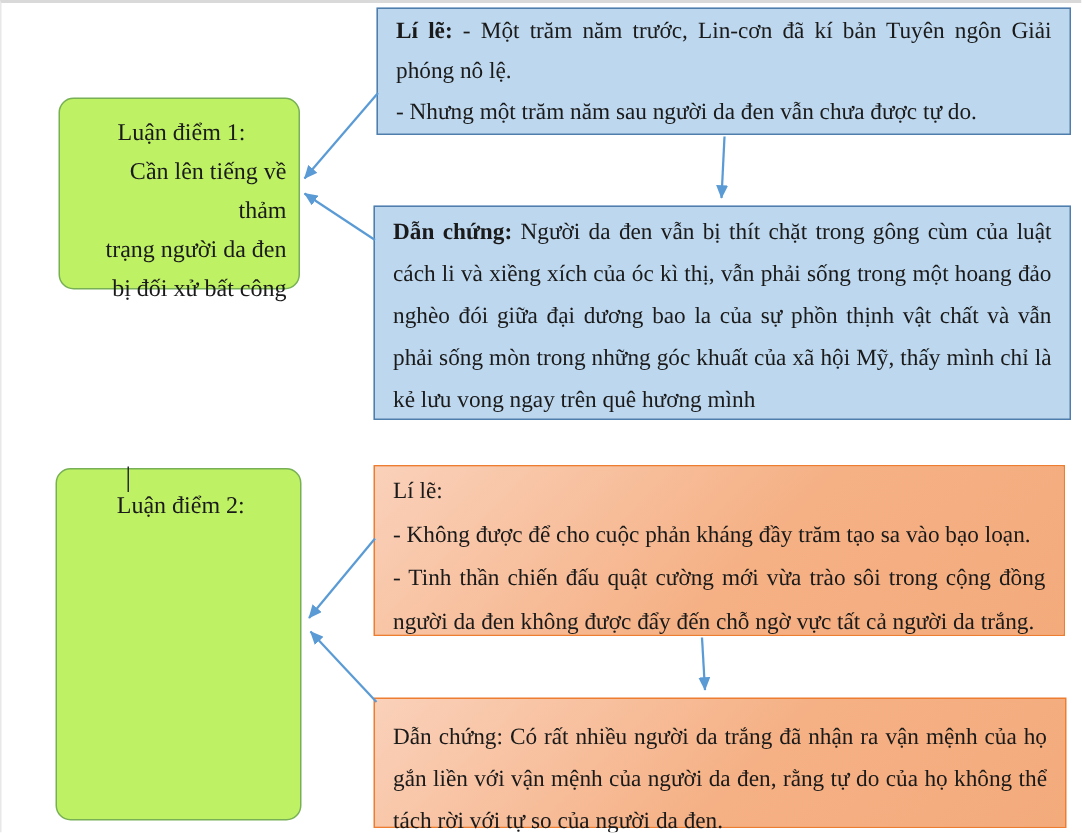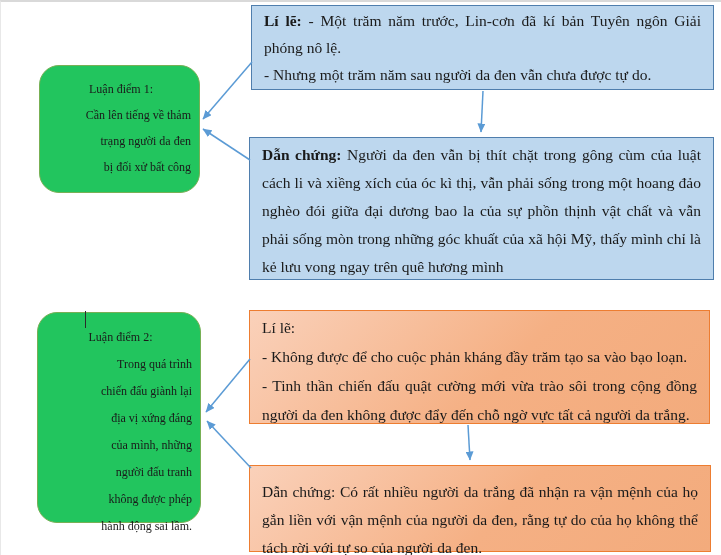--- a/index.html
+++ b/index.html
@@ -12,23 +12,23 @@
     color:#1a1a1a;
     border-top:2px solid #d9d9d9;
     border-left:1px solid #e8e8e8;
     box-sizing:border-box;
   }
   .abs{position:absolute;box-sizing:border-box;}
 
   
   .box-green{
     border:1.6px solid #77b055;
-    border-radius:20px;
-    background:#22c55e;
-    font-size:12px;
+    border-radius:10px;
+    background:#bef264;
+    font-size:16px;
     padding:10px 8px 0 11px;
   }
   .box-green .title{text-align:center;}
   .box-green .body{white-space:pre-line;text-align:right;}
   .lh26{line-height:26px;}
   .lh27{line-height:27px;}
 
   
   .box-blue{
     background:#bdd7ee;
@@ -54,29 +54,22 @@
 
 <div id="canvas">
 
   <div class="abs box-green lh26" style="left:38px;top:63px;width:161px;height:128px;">
     <div class="title">Luận điểm 1:</div>
     <div class="body">Cần lên tiếng về thảm
 trạng người da đen
 bị đối xử bất công</div>
   </div>
 
-  <div class="abs box-green lh27" style="left:36px;top:310px;width:164px;height:211px;padding-top:11px;">
+  <div class="abs box-green lh27" style="left:36px;top:310px;width:164px;height:235px;padding-top:11px;">
     <div class="title">Luận điểm 2:</div>
-    <div class="body">Trong quá trình
-chiến đấu giành lại
-địa vị xứng đáng
-của mình, những
-người đấu tranh
-không được phép
-hành động sai lầm.</div>
   </div>
 
   <div class="abs text-cursor" style="left:84px;top:309px;"></div>
 
   <div class="abs box-blue pad" style="left:248px;top:135px;width:465px;height:143px;line-height:28px;padding-top:3px;">
     <p>
       <b class="lbl">Dẫn chứng:</b>
       <span>Người da đen vẫn bị thít chặt trong gông cùm của luật cách li và xiềng xích của óc kì thị, vẫn phải sống trong một hoang đảo nghèo đói giữa đại dương bao la của sự phồn thịnh vật chất và vẫn phải sống mòn trong những góc khuất của xã hội Mỹ, thấy mình chỉ là kẻ lưu vong ngay trên quê hương mình</span>
     </p>
   </div>

